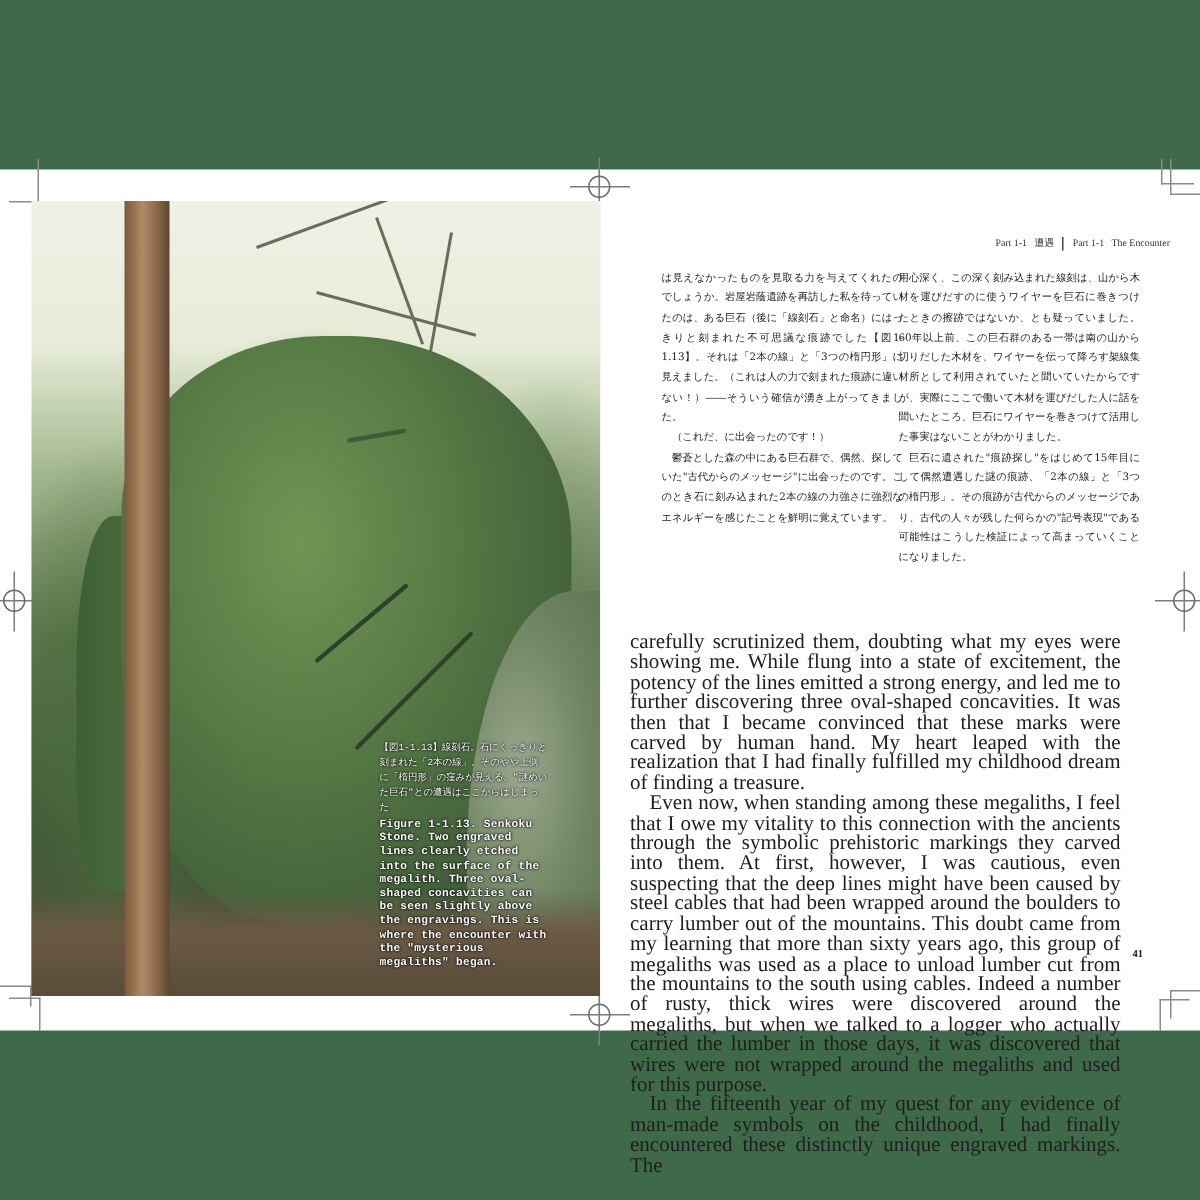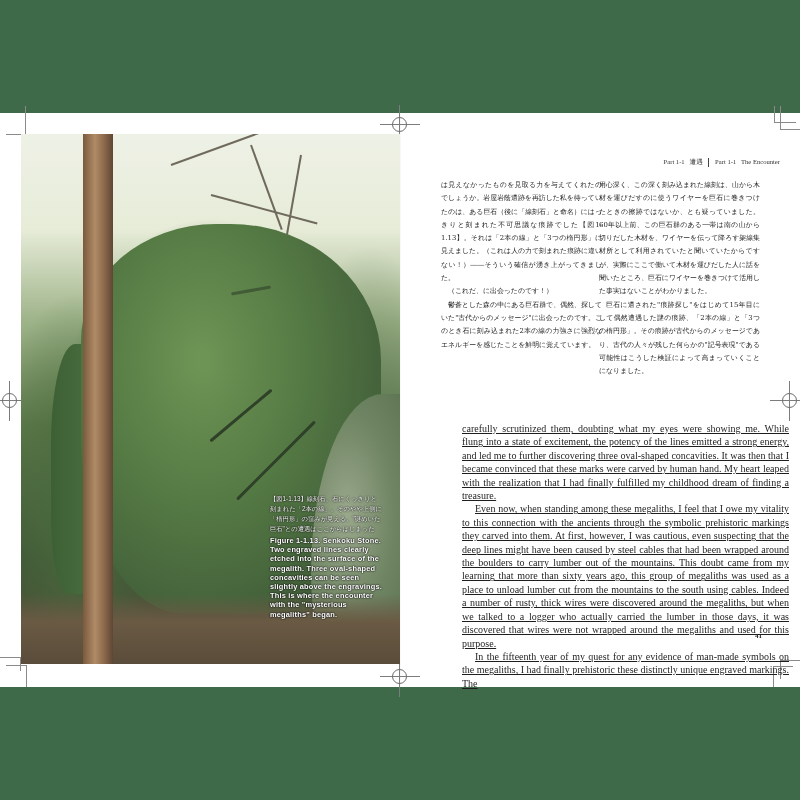--- a/index.html
+++ b/index.html
@@ -63,22 +63,22 @@
     .trunk {
       position: absolute; left: 62px; top: 0; width: 30px; height: 530px;
       background: linear-gradient(to right, #7a5a3e, #b08b66 40%, #8c6a4c 70%, #5f4632);
     }
     .branch { position: absolute; background: #6f6a5c; transform-origin: left center; height: 2px; }
     .ground {
       position: absolute; left: 0; bottom: 0; width: 379px; height: 70px;
       background: linear-gradient(to bottom, rgba(90,80,60,0), #6a5a44 40%, #5a4c3a 100%);
     }
     .caption {
-      position: absolute; left: 249px; top: 360px; width: 112px;
-      color: #ffffff; font-family: Liberation Sans, sans-serif;
+      position: absolute; left: 232px; top: 360px; width: 112px;
+      color: #ffffff; font-family: Liberation Mono, monospace;
       text-shadow: 0 0 2px #000, 0 0 1px #000;
     }
     .caption .jp { font-size: 6.3px; line-height: 10px; margin-bottom: 2px; }
     .caption .en { font-size: 7.4px; line-height: 9.2px; font-weight: bold; letter-spacing: 0.2px; }
 
     
     .running-head {
       position: absolute; left: 580px; top: 45px; width: 200px;
       text-align: right; font-size: 6.6px; color: #333;
       white-space: nowrap;
@@ -86,25 +86,24 @@
     .running-head .sep { display: inline-block; width: 1px; height: 9px; background: #444; vertical-align: middle; margin: 0 4px; }
     .jp-col {
       position: absolute; top: 66px; width: 161px;
       font-family: "DejaVu Serif", serif;
       font-size: 6.9px; line-height: 13.3px; color: #222;
       text-align: justify;
     }
     .jp-col p { margin: 0; }
     .jp-col p.indent { text-indent: 7px; }
     .en-text {
-      position: absolute; left: 462px; top: 309px; width: 327px;
+      position: absolute; left: 420px; top: 309px; width: 327px;
       font-family: "Liberation Serif", serif;
-      font-size: 10px; line-height: 13.4px; color: #1e1e1e;
+      font-size: 14px; line-height: 13.4px; color: #1e1e1e;
       text-align: justify;
-      text-decoration: underline;
     }
     .en-text p { margin: 0; }
     .en-text p.indent { text-indent: 13px; }
     .folio {
       position: absolute; left: 755px; top: 519px;
       font-size: 7px; font-weight: bold; color: #222;
     }
   </style>
 </head>
 <body>
@@ -194,17 +193,17 @@
   </div>
 
   <div class="jp-col" style="left:599px;">
     <p>用心深く、この深く刻み込まれた線刻は、山から木材を運びだすのに使うワイヤーを巨石に巻きつけたときの擦跡ではないか、とも疑っていました。60年以上前、この巨石群のある一帯は南の山から切りだした木材を、ワイヤーを伝って降ろす架線集材所として利用されていたと聞いていたからですが、実際にここで働いて木材を運びだした人に話を聞いたところ、巨石にワイヤーを巻きつけて活用した事実はないことがわかりました。</p>
     <p class="indent">巨石に遺された"痕跡探し"をはじめて15年目にして偶然遭遇した謎の痕跡、「2本の線」と「3つの楕円形」。その痕跡が古代からのメッセージであり、古代の人々が残した何らかの"記号表現"である可能性はこうした検証によって高まっていくことになりました。</p>
   </div>
 
   <div class="en-text">
     <p>carefully scrutinized them, doubting what my eyes were showing me. While flung into a state of excitement, the potency of the lines emitted a strong energy, and led me to further discovering three oval-shaped concavities. It was then that I became convinced that these marks were carved by human hand. My heart leaped with the realization that I had finally fulfilled my childhood dream of finding a treasure.</p>
     <p class="indent">Even now, when standing among these megaliths, I feel that I owe my vitality to this connection with the ancients through the symbolic prehistoric markings they carved into them. At first, however, I was cautious, even suspecting that the deep lines might have been caused by steel cables that had been wrapped around the boulders to carry lumber out of the mountains. This doubt came from my learning that more than sixty years ago, this group of megaliths was used as a place to unload lumber cut from the mountains to the south using cables. Indeed a number of rusty, thick wires were discovered around the megaliths, but when we talked to a logger who actually carried the lumber in those days, it was discovered that wires were not wrapped around the megaliths and used for this purpose.</p>
-    <p class="indent">In the fifteenth year of my quest for any evidence of man-made symbols on the megaliths, I had finally prehistoric these distinctly unique engraved markings. The</p>
+    <p class="indent">In the fifteenth year of my quest for any evidence of man-made symbols on the childhood, I had finally encountered these distinctly unique engraved markings. The</p>
   </div>
 
   <div class="folio">41</div>
 </div>
 
 </body></html>

